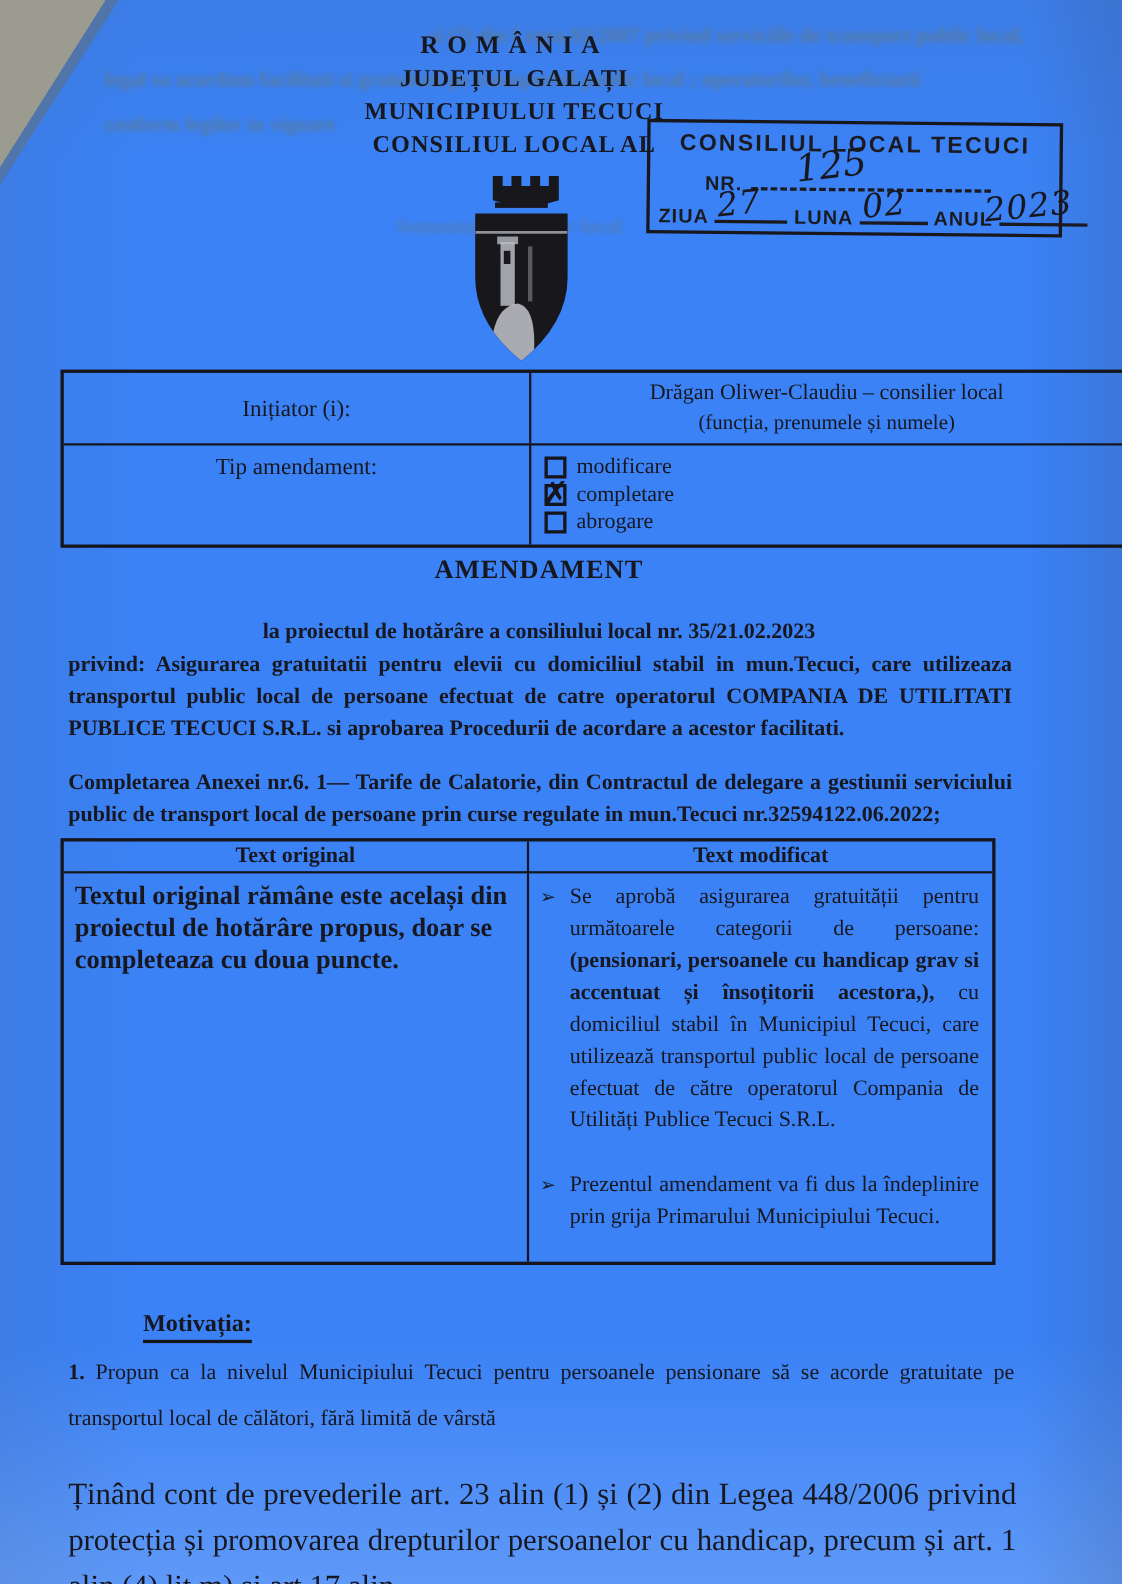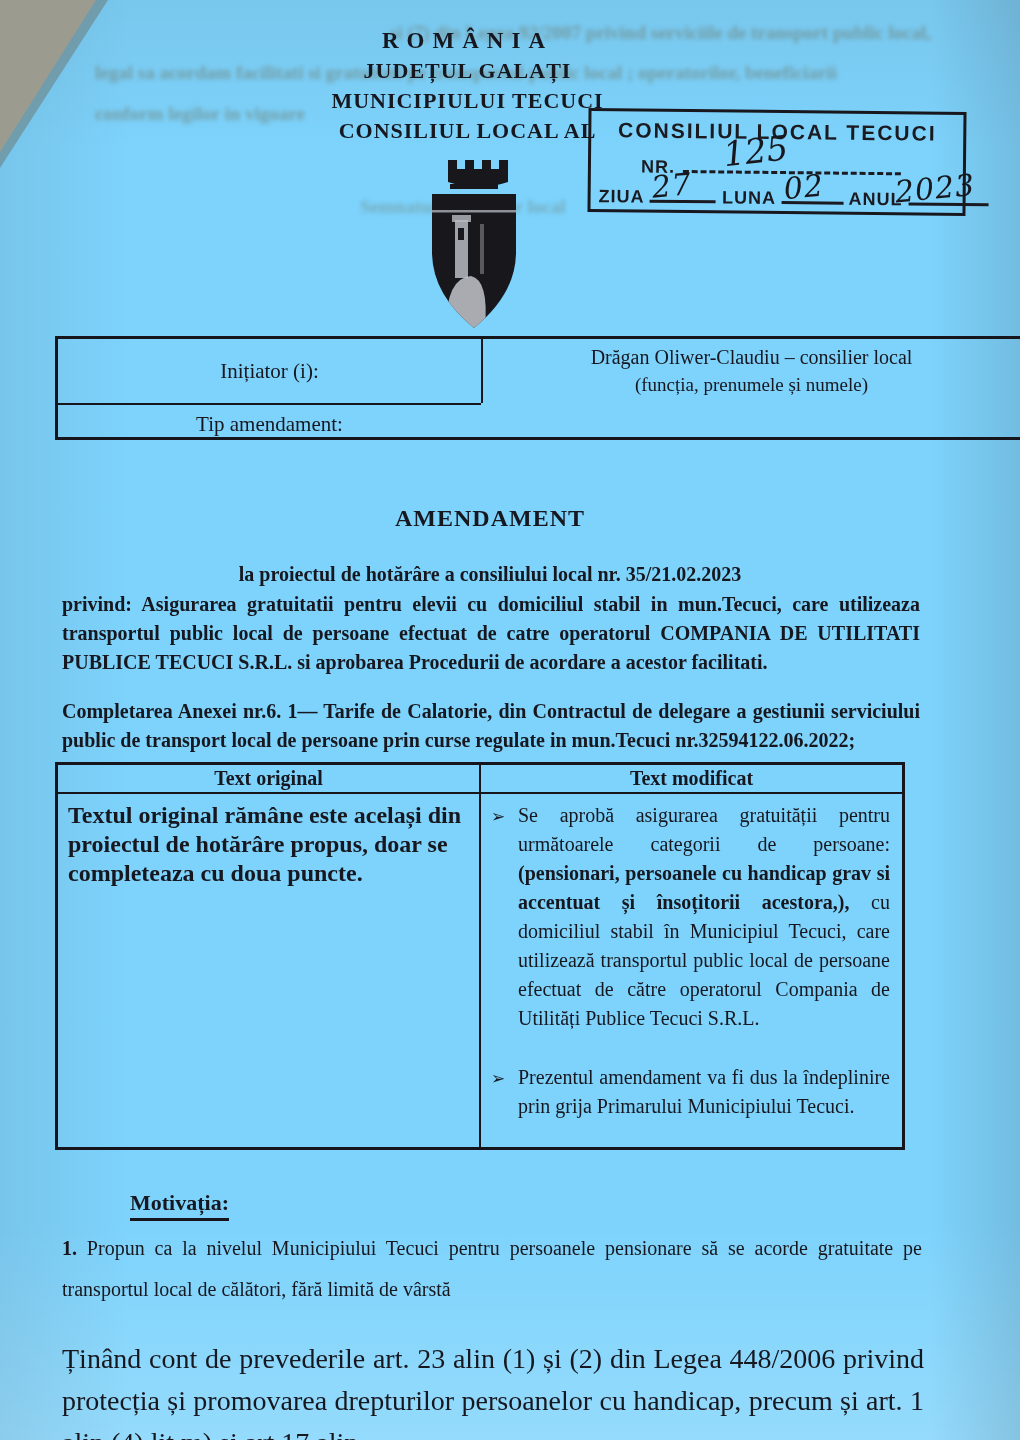--- a/index.html
+++ b/index.html
@@ -1,18 +1,18 @@
 <!DOCTYPE html>
 <html><head>
 <meta charset="utf-8">
 <style>
   html,body { margin:0; padding:0; background:#888; }
   .page {
     position:relative; width:1020px; height:1440px; margin:0 auto;
-    background:#7dd3fc; overflow:hidden;
+    background:#3b82f6; overflow:hidden;
     font-family:"Liberation Serif", serif; color:#17171f;
   }
   .paper-shading {
     position:absolute; inset:0; pointer-events:none;
     background:
       linear-gradient(to right, rgba(70,75,85,0.10) 0, rgba(70,75,85,0) 130px),
       linear-gradient(to left, rgba(55,60,72,0.15) 0, rgba(55,60,72,0) 90px),
       linear-gradient(to bottom, rgba(70,75,85,0.09) 0, rgba(70,75,85,0) 150px),
       linear-gradient(to top, rgba(255,255,255,0.18) 0, rgba(255,255,255,0) 220px);
   }
@@ -152,20 +152,40 @@
     </g>
   </svg>
 
   <div class="info-table">
     <div class="it-cell r1c1">Inițiator (i):</div>
     <div class="it-cell r1c2 bl">
       <div>Drăgan Oliwer-Claudiu – consilier local</div>
       <div class="note">(funcția, prenumele și numele)</div>
     </div>
     <div class="it-cell r2c1 bt">Tip amendament:</div>
+    <div class="it-cell r2c2 bl bt">
+      <div class="opt-row">
+        <span class="cbox">
+            <span class="mark"></span>
+          </span>
+        <span>modificare</span>
+      </div>
+      <div class="opt-row">
+        <span class="cbox">
+            <span class="mark">✗</span>
+          </span>
+        <span>completare</span>
+      </div>
+      <div class="opt-row">
+        <span class="cbox">
+            <span class="mark"></span>
+          </span>
+        <span>abrogare</span>
+      </div>
+    </div>
   </div>
 
   <div class="amend-title">AMENDAMENT</div>
   <div class="amend-sub">la proiectul de hotărâre a consiliului local nr. 35/21.02.2023</div>
   <div class="para p-privind">privind: Asigurarea gratuitatii pentru elevii cu domiciliul stabil in mun.Tecuci, care utilizeaza transportul public local de persoane efectuat de catre operatorul COMPANIA DE UTILITATI PUBLICE TECUCI S.R.L. si aprobarea Procedurii de acordare a acestor facilitati.</div>
   <div class="para p-completare">Completarea Anexei nr.6. 1— Tarife de Calatorie, din Contractul de delegare a gestiunii serviciului public de transport local de persoane prin curse regulate in mun.Tecuci nr.32594122.06.2022;</div>
 
   <div class="amend-table">
     <div class="at-head" style="border-right:2px solid #15151b;">Text original</div>
     <div class="at-head">Text modificat</div>

